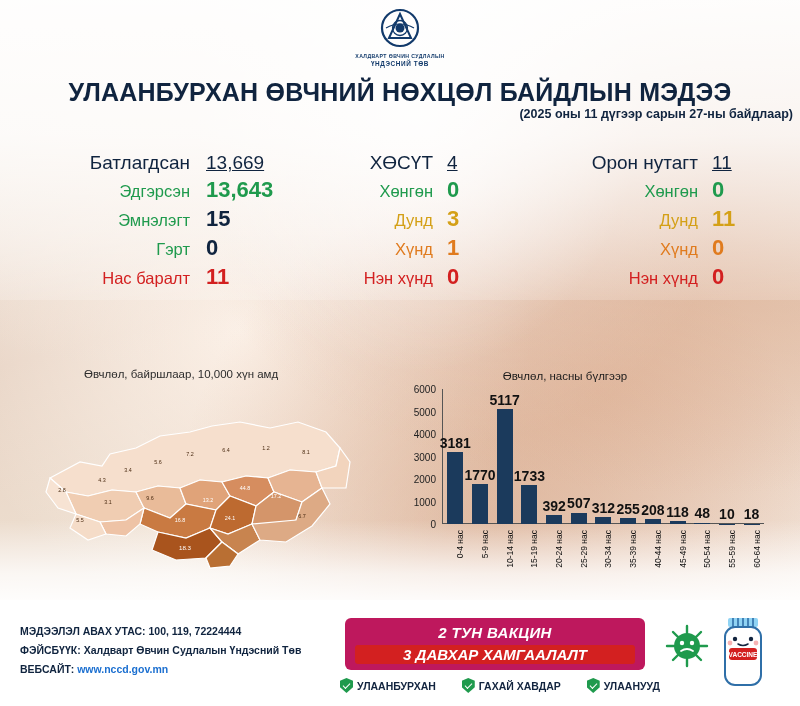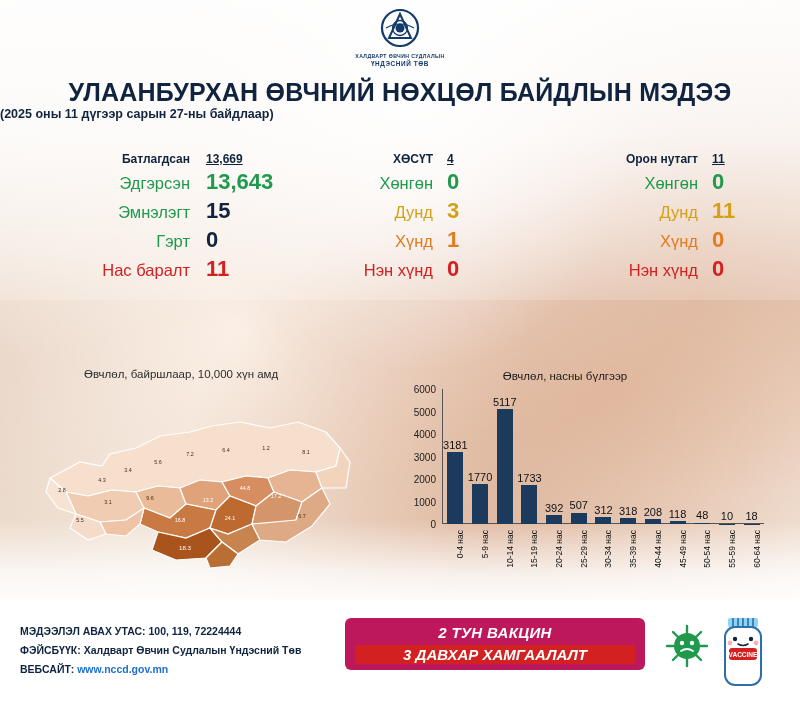--- a/index.html
+++ b/index.html
@@ -94,21 +94,21 @@
     text-align: center;
     font-size: 25px;
     font-weight: bold;
     color: #10243f;
     letter-spacing: 0.2px;
   }
   .sub-title {
     position: absolute;
     left: 0; top: 107px;
     width: 793px;
-    text-align: left;
+    text-align: right;
     font-size: 12.5px;
     font-weight: bold;
     color: #10243f;
   }
 
   
   .stats {
     position: absolute;
     left: 0; top: 152px;
     width: 800px;
@@ -135,22 +135,22 @@
     white-space: nowrap;
   }
   .row .val {
     width: 72px;
     text-align: left;
     font-size: 22px;
     font-weight: bold;
     white-space: nowrap;
   }
   .row.head .lbl, .row.head .val {
-    font-size: 12px;
-    font-weight: bold;
+    font-size: 19px;
+    font-weight: normal;
   }
   .row.head .val {
     text-decoration: underline;
   }
   .c-dark  { color: #10243f; }
   .c-green { color: #1f9a4d; }
   .c-yellow{ color: #d4a017; }
   .c-orange{ color: #e07b1e; }
   .c-red   { color: #d32020; }
 
@@ -229,23 +229,24 @@
     justify-content: center;
   }
   .bar {
     width: 16px;
     background: #1b3a5c;
   }
   .bar-val {
     position: absolute;
     left: 50%;
     transform: translateX(-50%);
-    font-size: 11px;
+    font-size: 14px;
     color: #111;
     white-space: nowrap;
+    font-weight: bold;
   }
   .x-labels {
     position: absolute;
     left: 43px; top: 143px;
     width: 321px;
     display: flex;
   }
   .x-slot {
     flex: 1;
     position: relative;
@@ -536,21 +537,21 @@
         </div>
       <div class="bar-slot">
           <div class="bar-val" style="bottom:12.8px">507</div>
           <div class="bar" style="height:11.4px"></div>
         </div>
       <div class="bar-slot">
           <div class="bar-val" style="bottom:8.5px">312</div>
           <div class="bar" style="height:7px"></div>
         </div>
       <div class="bar-slot">
-          <div class="bar-val" style="bottom:7.2px">318</div>
+          <div class="bar-val" style="bottom:7.2px">255</div>
           <div class="bar" style="height:5.7px"></div>
         </div>
       <div class="bar-slot">
           <div class="bar-val" style="bottom:6.2px">208</div>
           <div class="bar" style="height:4.7px"></div>
         </div>
       <div class="bar-slot">
           <div class="bar-val" style="bottom:4.2px">118</div>
           <div class="bar" style="height:2.7px"></div>
         </div>
@@ -621,20 +622,34 @@
       <div>
         <span class="lbl">ВЕБСАЙТ: </span><span class="link">www.nccd.gov.mn</span>
       </div>
     </div>
 
     <div class="banner">
       <div class="l1">2 ТУН ВАКЦИН</div>
       <div class="l2">3 ДАВХАР ХАМГААЛАЛТ</div>
     </div>
 
+    <div class="chips">
+      <div class="chip">
+        <span class="shield"></span>
+        <span>УЛААНБУРХАН</span>
+      </div>
+      <div class="chip">
+        <span class="shield"></span>
+        <span>ГАХАЙ ХАВДАР</span>
+      </div>
+      <div class="chip">
+        <span class="shield"></span>
+        <span>УЛААНУУД</span>
+      </div>
+    </div>
 
     <div class="virus-ico">
       <svg width="48" height="48" viewBox="0 0 48 48">
         <g stroke="#1f9a4d" stroke-width="2.4" stroke-linecap="round">
           <line x1="24" y1="4" x2="24" y2="11"></line>
           <line x1="24" y1="37" x2="24" y2="44"></line>
           <line x1="4" y1="24" x2="11" y2="24"></line>
           <line x1="37" y1="24" x2="44" y2="24"></line>
           <line x1="10" y1="10" x2="15" y2="15"></line>
           <line x1="33" y1="33" x2="38" y2="38"></line>

